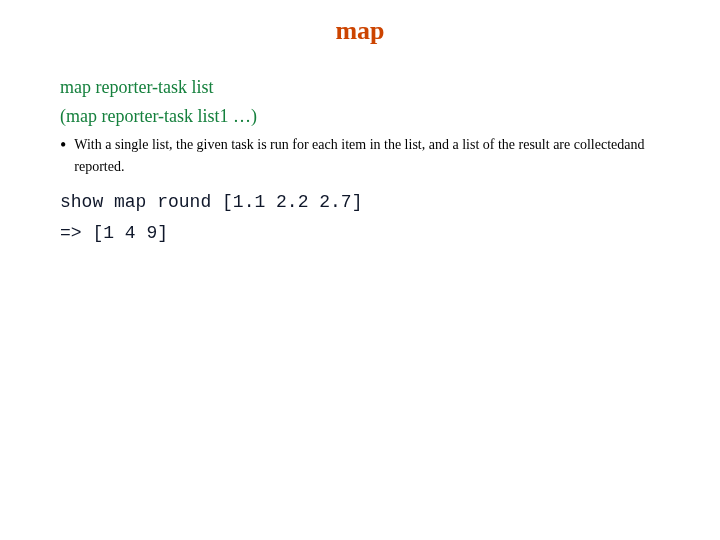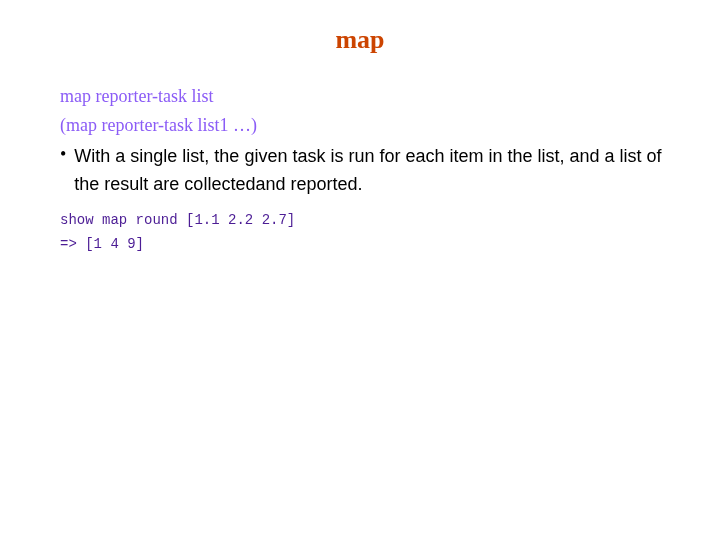--- a/index.html
+++ b/index.html
@@ -14,69 +14,69 @@
       background-color: #ffffff;
       font-family: Georgia, 'Times New Roman', serif;
       font-size: 18px;
       color: #000000;
       overflow: hidden;
     }
 
     .page-container {
       width: 720px;
       height: 522px;
-      padding: 25px 50px;
+      padding: 16px 50px;
       position: relative;
     }
 
     .title {
       text-align: center;
       color: #cc4400;
       font-family: Georgia, serif;
       font-size: 26px;
       font-weight: bold;
       margin-bottom: 28px;
     }
 
     .content-area {
       margin-left: 10px;
     }
 
     .text-line {
       font-family: Georgia, 'Times New Roman', serif;
       font-size: 18px;
-      color: #8b5cf6;
+      color: #15803d;
       line-height: 1.5;
       margin-bottom: 2px;
     }
 
     .bullet-item {
       display: flex;
       align-items: flex-start;
       margin-top: 4px;
       margin-bottom: 4px;
     }
 
     .bullet-dot {
       margin-right: 8px;
       margin-top: 1px;
       flex-shrink: 0;
     }
 
     .bullet-text {
-      font-family: Liberation Sans, sans-serif;
-      font-size: 18px;
+      font-family: Liberation Serif, serif;
+      font-size: 14px;
       color: #000000;
       line-height: 1.55;
     }
 
     .code-block {
       font-family: 'Courier New', Courier, monospace;
-      font-size: 14px;
-      color: #4c1d95;
+      font-size: 18px;
+      color: #0f172a;
       margin-top: 10px;
       line-height: 1.7;
     }
 
     .code-line {
       display: block;
       white-space: pre;
     }
   </style>
 </head>

